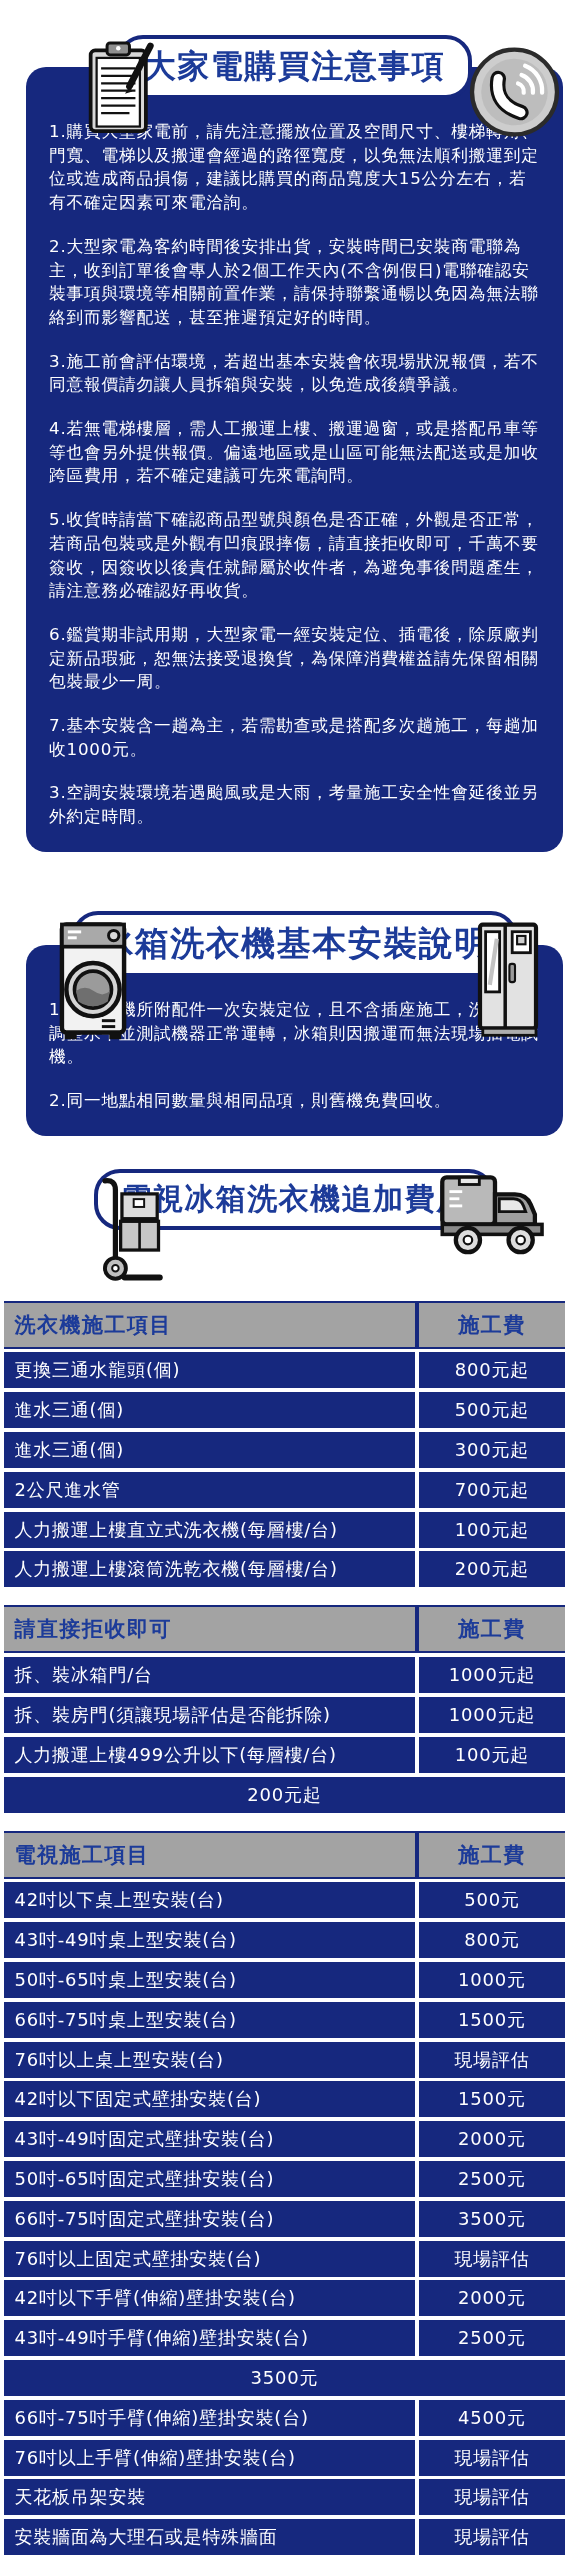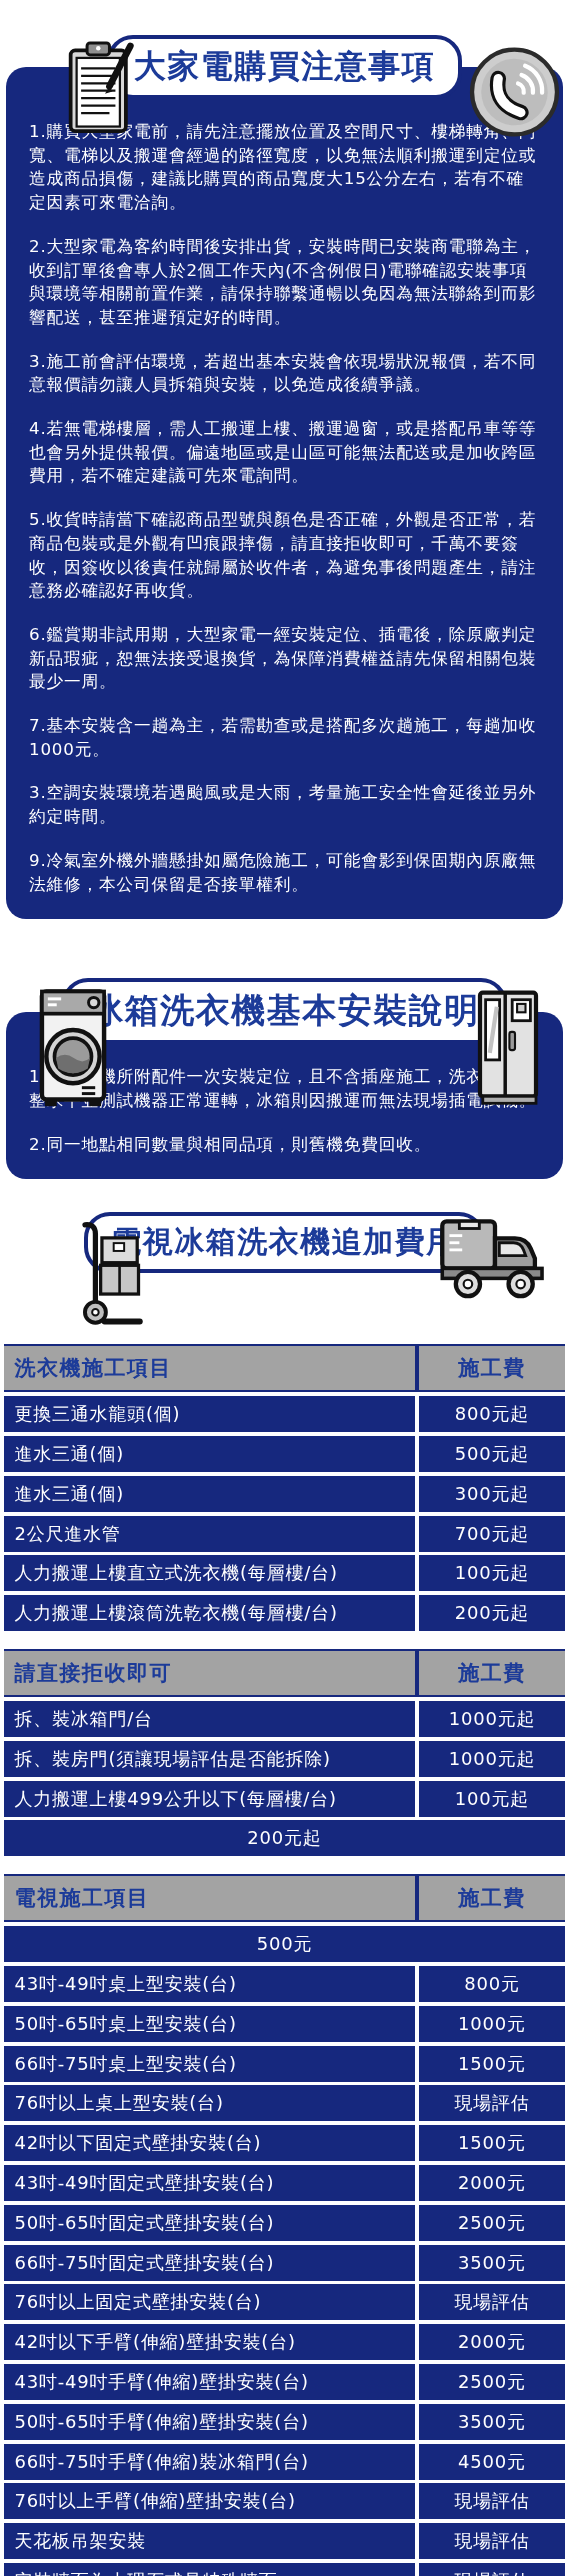--- a/index.html
+++ b/index.html
@@ -14,21 +14,21 @@
   .pill-2{font-size:34px;margin-top:59px;}
   .pill-3{font-size:30px;margin-top:12px;}
 
   
   .navybox{position:relative;z-index:1;background:#16287E;color:#fff;margin:-32px 6px 0;
            border-radius:20px;padding:53px 23px 23px;}
   .navybox .note-item{font-size:16.7px;line-height:1.42;letter-spacing:0.8px;margin:0 0 20px;}
   .navybox .note-item:last-child{margin-bottom:0;}
 
   
-  .sec{position:relative;}
+  .sec{position:relative;margin-left:20px;}
   .icon-abs{position:absolute;z-index:4;}
   .clipboard-pos{left:62px;top:4.5px;}
   .phone-pos{right:6px;top:10.6px;}
   .washer-pos{left:36px;top:3px;}
   .fridge-pos{right:26px;top:7.6px;}
   .trolley-pos{left:67px;top:4.5px;}
   .truck-pos{right:16.7px;top:1.5px;}
   .sec2{margin-top:26px;}
   .sec3-head{margin-top:33px;height:114px;}
 
@@ -83,21 +83,20 @@
     <div class="pill pill-1">大家電購買注意事項</div>
     <div class="navybox">
         <p class="note-item">1.購買大型家電前，請先注意擺放位置及空間尺寸、樓梯轉角、門寬、電梯以及搬運會經過的路徑寬度，以免無法順利搬運到定位或造成商品損傷，建議比購買的商品寬度大15公分左右，若有不確定因素可來電洽詢。</p>
         <p class="note-item">2.大型家電為客約時間後安排出貨，安裝時間已安裝商電聯為主，收到訂單後會專人於2個工作天內(不含例假日)電聯確認安裝事項與環境等相關前置作業，請保持聯繫通暢以免因為無法聯絡到而影響配送，甚至推遲預定好的時間。</p>
         <p class="note-item">3.施工前會評估環境，若超出基本安裝會依現場狀況報價，若不同意報價請勿讓人員拆箱與安裝，以免造成後續爭議。</p>
         <p class="note-item">4.若無電梯樓層，需人工搬運上樓、搬運過窗，或是搭配吊車等等也會另外提供報價。偏遠地區或是山區可能無法配送或是加收跨區費用，若不確定建議可先來電詢問。</p>
         <p class="note-item">5.收貨時請當下確認商品型號與顏色是否正確，外觀是否正常，若商品包裝或是外觀有凹痕跟摔傷，請直接拒收即可，千萬不要簽收，因簽收以後責任就歸屬於收件者，為避免事後問題產生，請注意務必確認好再收貨。</p>
         <p class="note-item">6.鑑賞期非試用期，大型家電一經安裝定位、插電後，除原廠判定新品瑕疵，恕無法接受退換貨，為保障消費權益請先保留相關包裝最少一周。</p>
         <p class="note-item">7.基本安裝含一趟為主，若需勘查或是搭配多次趟施工，每趟加收1000元。</p>
         <p class="note-item">3.空調安裝環境若遇颱風或是大雨，考量施工安全性會延後並另外約定時間。</p>
-        <p class="note-item">9.冷氣室外機外牆懸掛如屬危險施工，可能會影到保固期內原廠無法維修，本公司保留是否接單權利。</p>
       </div>
   </section>
 
   <section class="sec sec2">
     <svg class="icon-abs washer-pos" width="74" height="129" viewBox="0 0 100 170">
       <rect x="8" y="12" width="84" height="146" rx="6" fill="#f2f2f2" stroke="#111" stroke-width="6"></rect>
       <rect x="8" y="12" width="84" height="30" fill="#a9a9a9" stroke="#111" stroke-width="5"></rect>
       <circle cx="78" cy="27" r="7" fill="#d9d9d9" stroke="#111" stroke-width="4"></circle>
       <rect x="16" y="20" width="18" height="4" fill="#fff"></rect>
       <rect x="16" y="28" width="12" height="4" fill="#fff"></rect>
@@ -206,20 +205,21 @@
       <div class="trow tbody-row">
         <div class="tcell tcell-fee">200元起</div>
       </div>
     </div>
   <div class="fee-table">
       <div class="trow thead">
         <div class="tcell tcell-item">電視施工項目</div>
         <div class="tcell tcell-fee">施工費</div>
       </div>
       <div class="trow tbody-row">
+        <div class="tcell tcell-item">42吋以下桌上型安裝(台)</div>
         <div class="tcell tcell-fee">500元</div>
       </div>
       <div class="trow tbody-row">
         <div class="tcell tcell-item">43吋-49吋桌上型安裝(台)</div>
         <div class="tcell tcell-fee">800元</div>
       </div>
       <div class="trow tbody-row">
         <div class="tcell tcell-item">50吋-65吋桌上型安裝(台)</div>
         <div class="tcell tcell-fee">1000元</div>
       </div>
@@ -253,25 +253,24 @@
       </div>
       <div class="trow tbody-row">
         <div class="tcell tcell-item">42吋以下手臂(伸縮)壁掛安裝(台)</div>
         <div class="tcell tcell-fee">2000元</div>
       </div>
       <div class="trow tbody-row">
         <div class="tcell tcell-item">43吋-49吋手臂(伸縮)壁掛安裝(台)</div>
         <div class="tcell tcell-fee">2500元</div>
       </div>
       <div class="trow tbody-row">
-        <div class="tcell tcell-item">50吋-65吋手臂(伸縮)壁掛安裝(台)</div>
         <div class="tcell tcell-fee">3500元</div>
       </div>
       <div class="trow tbody-row">
-        <div class="tcell tcell-item">66吋-75吋手臂(伸縮)裝冰箱門(台)</div>
+        <div class="tcell tcell-item">66吋-75吋手臂(伸縮)壁掛安裝(台)</div>
         <div class="tcell tcell-fee">4500元</div>
       </div>
       <div class="trow tbody-row">
         <div class="tcell tcell-item">76吋以上手臂(伸縮)壁掛安裝(台)</div>
         <div class="tcell tcell-fee">現場評估</div>
       </div>
       <div class="trow tbody-row">
         <div class="tcell tcell-item">天花板吊架安裝</div>
         <div class="tcell tcell-fee">現場評估</div>
       </div>

